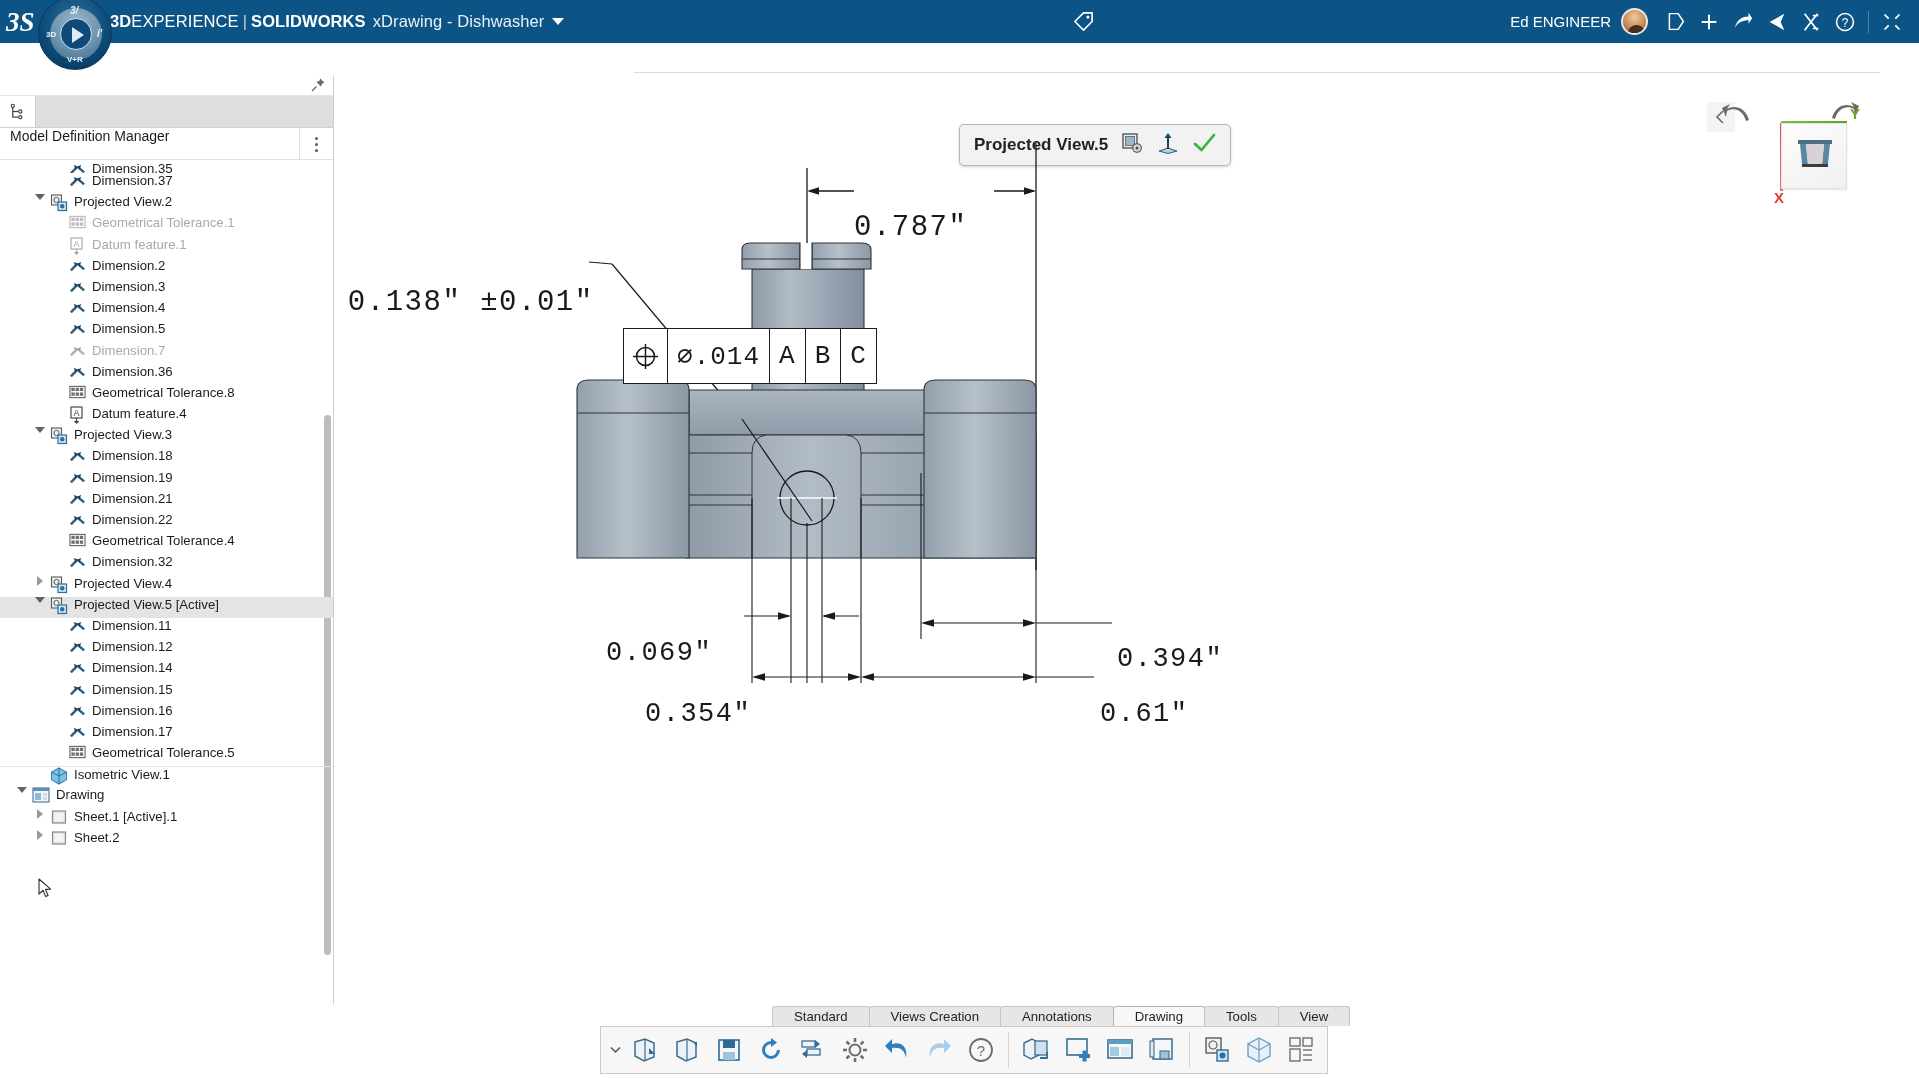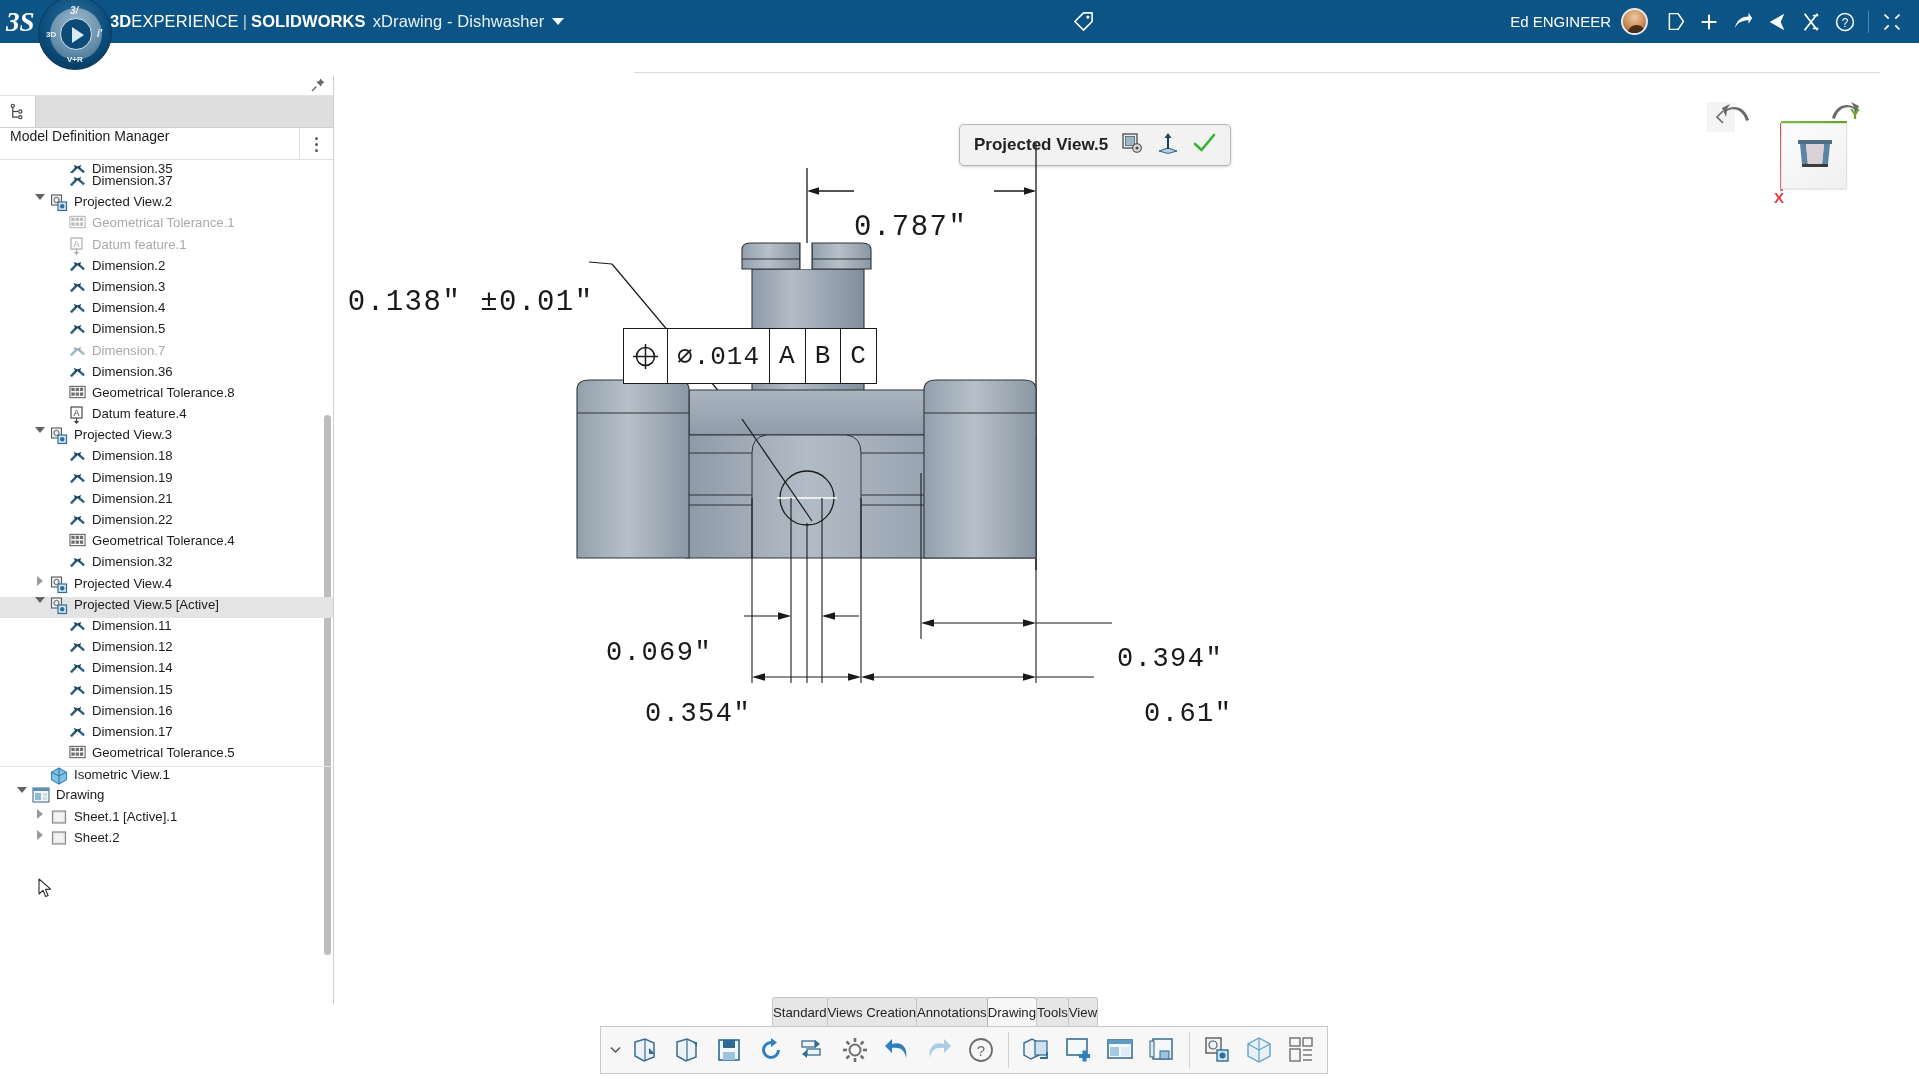--- a/index.html
+++ b/index.html
@@ -228,21 +228,21 @@
   .fcf .cell:last-child { border-right: 0; }
 
   
   .bottombar {
     position: absolute; left: 0; bottom: 0; width: 1919px; height: 74px; background: #ffffff;
   }
   .tabrow {
     position: absolute; left: 772px; top: 0px; display: flex; align-items: flex-end; height: 22px;
   }
   .ttab {
-    height: 29px; padding: 0 0; font-size: 13.2px; color: #232323;
+    height: 20px; padding: 0 21px; font-size: 13.2px; color: #232323;
     background: #e6e6e6; border: 1px solid #c6c6c6; border-bottom: none;
     border-top-left-radius: 3px; border-top-right-radius: 3px;
     display: flex; align-items: center; margin-right: -1px;
   }
   .ttab.active { background: #f7f7f7; border-color: #b5b5b5; }
   .toolstrip {
     position: absolute; left: 600px; top: 22px; height: 48px;
     background: #f7f7f7; border: 1px solid #c9c9c9;
     display: flex; align-items: center; padding: 0 6px; gap: 2px;
   }
@@ -945,21 +945,21 @@
       </g>
       <polygon points="527,634 540,630.2 540,637.8" fill="#1a1a1a"></polygon>
       <polygon points="702,634 689,630.2 689,637.8" fill="#1a1a1a"></polygon>
     </svg>
 
     <div class="dimtext" style="left:520px; top:168px;">0.787″</div>
     <div class="dimtext" style="left:-24px; top:240px;">⌀ 0.138″ ±0.01″</div>
     <div class="dimtext sm" style="left:272px; top:595px;">0.069″</div>
     <div class="dimtext sm" style="left:783px; top:601px;">0.394″</div>
     <div class="dimtext sm" style="left:287px; top:656px;margin-left:24px;">0.354″</div>
-    <div class="dimtext sm" style="left:766px; top:656px;margin-left:44px;">0.61″</div>
+    <div class="dimtext sm" style="left:766px; top:656px;">0.61″</div>
 
     <div class="fcf">
       <div class="cell" style="padding:0 7px;">
         <svg width="29" height="29" viewBox="0 0 29 29">
             <circle cx="14.5" cy="14.5" r="9" fill="none" stroke="#1a1a1a" stroke-width="1.5"></circle>
             <line x1="14.5" y1="2" x2="14.5" y2="27" stroke="#1a1a1a" stroke-width="1.5"></line>
             <line x1="2" y1="14.5" x2="27" y2="14.5" stroke="#1a1a1a" stroke-width="1.5"></line>
           </svg>
       </div>
       <div class="cell">⌀.014</div>

